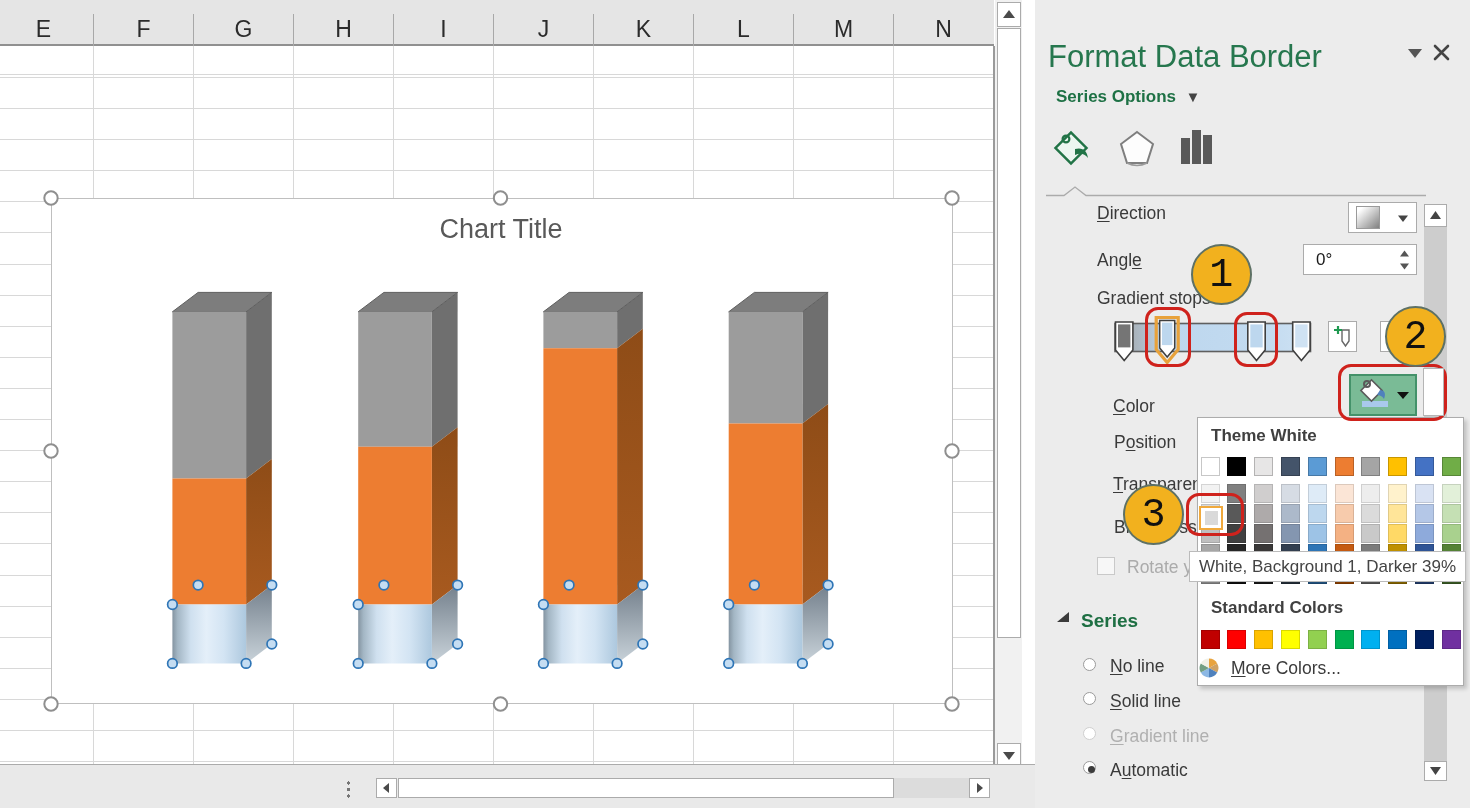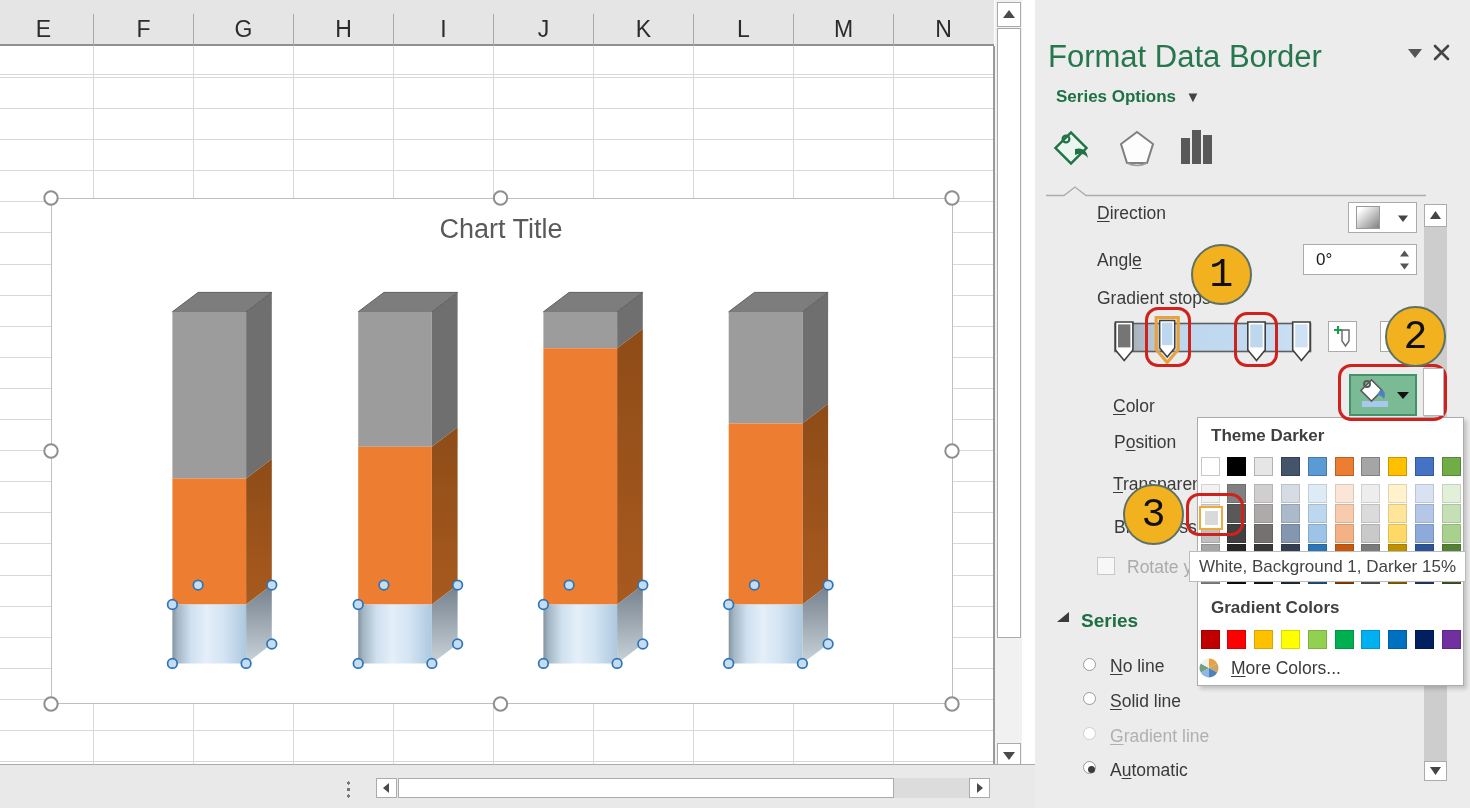--- a/index.html
+++ b/index.html
@@ -290,21 +290,21 @@
 
 <div class="abs" style="left:1424px;top:227px;width:23px;height:534px;background:#cdcdcd;"></div>
 <div class="abs sbx" style="left:1424px;top:204px;width:23px;height:23px;"><svg width="21" height="21">
       <polygon points="10.5,6 16,14 5,14" fill="#444"></polygon>
     </svg></div>
 <div class="abs sbx" style="left:1424px;top:761px;width:23px;height:20px;"><svg width="21" height="18">
       <polygon points="10.5,13 16,5 5,5" fill="#444"></polygon>
     </svg></div>
 
 <div class="abs" style="left:1197px;top:417px;width:266.5px;height:269px;background:#fff;border:1px solid #acacac;box-shadow:3px 3px 4px rgba(0,0,0,0.18);"></div>
-<div class="abs" style="left:1211px;top:426px;font-size:17px;font-weight:bold;color:#404040;">Theme Darker</div>
+<div class="abs" style="left:1211px;top:426px;font-size:17px;font-weight:bold;color:#404040;">Theme White</div>
 <div class="sw" style="left:1200.5px;top:457px;background:#FFFFFF;box-shadow:inset 0 0 0 1px rgba(0,0,0,0.22);"></div>
 <div class="sw" style="left:1227.3px;top:457px;background:#000000;box-shadow:inset 0 0 0 1px rgba(0,0,0,0.22);"></div>
 <div class="sw" style="left:1254.1px;top:457px;background:#E7E6E6;box-shadow:inset 0 0 0 1px rgba(0,0,0,0.22);"></div>
 <div class="sw" style="left:1280.9px;top:457px;background:#44546A;box-shadow:inset 0 0 0 1px rgba(0,0,0,0.22);"></div>
 <div class="sw" style="left:1307.7px;top:457px;background:#5B9BD5;box-shadow:inset 0 0 0 1px rgba(0,0,0,0.22);"></div>
 <div class="sw" style="left:1334.5px;top:457px;background:#ED7D31;box-shadow:inset 0 0 0 1px rgba(0,0,0,0.22);"></div>
 <div class="sw" style="left:1361.3px;top:457px;background:#A5A5A5;box-shadow:inset 0 0 0 1px rgba(0,0,0,0.22);"></div>
 <div class="sw" style="left:1388.1px;top:457px;background:#FFC000;box-shadow:inset 0 0 0 1px rgba(0,0,0,0.22);"></div>
 <div class="sw" style="left:1414.9px;top:457px;background:#4472C4;box-shadow:inset 0 0 0 1px rgba(0,0,0,0.22);"></div>
 <div class="sw" style="left:1441.7px;top:457px;background:#70AD47;box-shadow:inset 0 0 0 1px rgba(0,0,0,0.22);"></div>
@@ -353,41 +353,41 @@
 <div class="sw" style="left:1414.9px;top:524.0px;height:19.4px;background:#8EAADB;box-shadow:inset 0 0 0 1px rgba(0,0,0,0.12);"></div>
 <div class="sw" style="left:1414.9px;top:544.2px;height:19.4px;background:#2F5496;box-shadow:inset 0 0 0 1px rgba(0,0,0,0.12);"></div>
 <div class="sw" style="left:1414.9px;top:564.4px;height:19.4px;background:#1F3864;box-shadow:inset 0 0 0 1px rgba(0,0,0,0.12);"></div>
 <div class="sw" style="left:1441.7px;top:483.6px;height:19.4px;background:#E2F0D9;box-shadow:inset 0 0 0 1px rgba(0,0,0,0.12);"></div>
 <div class="sw" style="left:1441.7px;top:503.8px;height:19.4px;background:#C5E0B4;box-shadow:inset 0 0 0 1px rgba(0,0,0,0.12);"></div>
 <div class="sw" style="left:1441.7px;top:524.0px;height:19.4px;background:#A9D18E;box-shadow:inset 0 0 0 1px rgba(0,0,0,0.12);"></div>
 <div class="sw" style="left:1441.7px;top:544.2px;height:19.4px;background:#548235;box-shadow:inset 0 0 0 1px rgba(0,0,0,0.12);"></div>
 <div class="sw" style="left:1441.7px;top:564.4px;height:19.4px;background:#375623;box-shadow:inset 0 0 0 1px rgba(0,0,0,0.12);"></div>
 <div class="abs" style="left:1199px;top:505.5px;width:24.4px;height:24.4px;background:#fff;border:2.2px solid #f0a93c;"></div>
 <div class="abs" style="left:1204.5px;top:511px;width:13.5px;height:13.5px;background:#d9d9d9;"></div>
-<div class="abs" style="left:1211px;top:598px;font-size:17px;font-weight:bold;color:#404040;">Gradient Colors</div>
+<div class="abs" style="left:1211px;top:598px;font-size:17px;font-weight:bold;color:#404040;">Standard Colors</div>
 <div class="sw" style="left:1200.5px;top:629.5px;background:#C00000;box-shadow:inset 0 0 0 1px rgba(0,0,0,0.15);"></div>
 <div class="sw" style="left:1227.3px;top:629.5px;background:#FF0000;box-shadow:inset 0 0 0 1px rgba(0,0,0,0.15);"></div>
 <div class="sw" style="left:1254.1px;top:629.5px;background:#FFC000;box-shadow:inset 0 0 0 1px rgba(0,0,0,0.15);"></div>
 <div class="sw" style="left:1280.9px;top:629.5px;background:#FFFF00;box-shadow:inset 0 0 0 1px rgba(0,0,0,0.15);"></div>
 <div class="sw" style="left:1307.7px;top:629.5px;background:#92D050;box-shadow:inset 0 0 0 1px rgba(0,0,0,0.15);"></div>
 <div class="sw" style="left:1334.5px;top:629.5px;background:#00B050;box-shadow:inset 0 0 0 1px rgba(0,0,0,0.15);"></div>
 <div class="sw" style="left:1361.3px;top:629.5px;background:#00B0F0;box-shadow:inset 0 0 0 1px rgba(0,0,0,0.15);"></div>
 <div class="sw" style="left:1388.1px;top:629.5px;background:#0070C0;box-shadow:inset 0 0 0 1px rgba(0,0,0,0.15);"></div>
 <div class="sw" style="left:1414.9px;top:629.5px;background:#002060;box-shadow:inset 0 0 0 1px rgba(0,0,0,0.15);"></div>
 <div class="sw" style="left:1441.7px;top:629.5px;background:#7030A0;box-shadow:inset 0 0 0 1px rgba(0,0,0,0.15);"></div>
 <svg class="abs" style="left:1199px;top:658px;" width="20" height="20">
  <path d="M10 10 L10 0.6 A9.4 9.4 0 0 1 18.2 5.4 Z" fill="#e8a33e"></path>
  <path d="M10 10 L18.2 5.4 A9.4 9.4 0 0 1 18.2 14.6 Z" fill="#d0a263"></path>
  <path d="M10 10 L18.2 14.6 A9.4 9.4 0 0 1 10 19.4 Z" fill="#4f81bd"></path>
  <path d="M10 10 L10 19.4 A9.4 9.4 0 0 1 1.8 14.6 Z" fill="#8cb8e4"></path>
  <path d="M10 10 L1.8 14.6 A9.4 9.4 0 0 1 1.8 5.4 Z" fill="#729e82"></path>
  <path d="M10 10 L1.8 5.4 A9.4 9.4 0 0 1 10 0.6 Z" fill="#f0f0e6"></path>
 </svg>
 <div class="abs" style="left:1231px;top:658px;font-size:17.5px;color:#3b3b3b;"><span class="u">M</span>ore Colors...</div>
-<div class="abs" style="left:1189px;top:551px;width:277px;height:31px;background:#fff;border:1px solid #bbb;font-size:17px;color:#444;text-align:center;line-height:29px;">White, Background 1, Darker 15%</div>
+<div class="abs" style="left:1189px;top:551px;width:277px;height:31px;background:#fff;border:1px solid #bbb;font-size:17px;color:#444;text-align:center;line-height:29px;">White, Background 1, Darker 39%</div>
 
 <div class="abs redr" style="left:1145.4px;top:306.6px;width:45.4px;height:60px;"></div>
 <div class="abs redr" style="left:1233.8px;top:311.6px;width:44.6px;height:55.4px;"></div>
 <div class="abs redr" style="left:1337.5px;top:364px;width:109px;height:56.5px;"></div>
 <div class="abs redr" style="left:1186px;top:492.5px;width:58px;height:43.5px;"></div>
 <div class="abs circ" style="left:1190.6px;top:244.0px;">1</div>
 <div class="abs circ" style="left:1384.8px;top:305.8px;">2</div>
 <div class="abs circ" style="left:1122.7px;top:483.9px;">3</div>
 
 </body></html>

